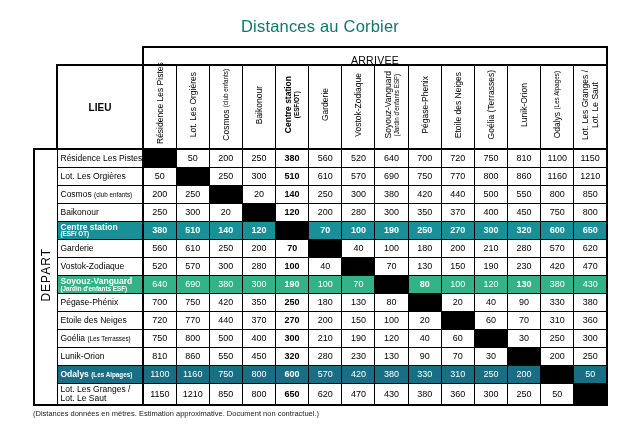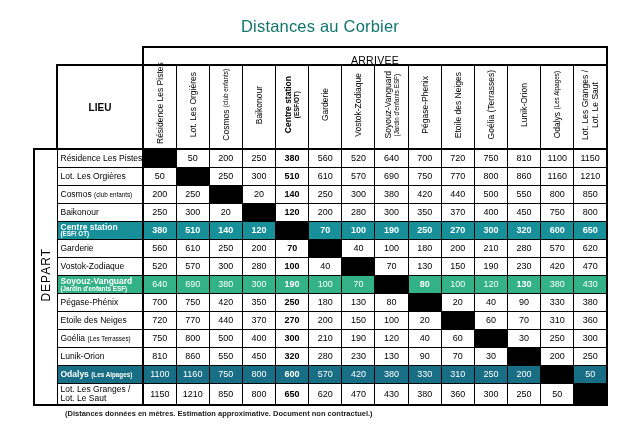--- a/index.html
+++ b/index.html
@@ -47,21 +47,21 @@
   td.label-cell .sm{font-size:6.3px;}
   td.label-cell .sub{display:block;font-size:6.3px;line-height:1;}
   td.label-cell .l2{display:block;}
   td.val{font-size:9px;}
   td.diag{background:#000 !important;color:#000;}
   tr.hl td:not(.diag){background:var(--hl);color:#fff;}
   tr.hl td.label-cell{font-weight:bold;}
   tbody tr:last-child td{border-bottom:2px solid #000;}
   td:last-child, th:last-child{border-right:2px solid #000;}
   .footer{
-    position:absolute;left:33px;top:409px;font-size:7.5px;font-weight:bold;color:#1a1a1a;margin-left:32px;
+    position:absolute;left:33px;top:409px;font-size:7.5px;font-weight:normal;color:#1a1a1a;
   }
 </style>
 </head>
 <body>
 
 <div class="title">Distances au Corbier</div>
 
 <div class="arrivee">ARRIVEE</div>
 
 <table class="dist">

